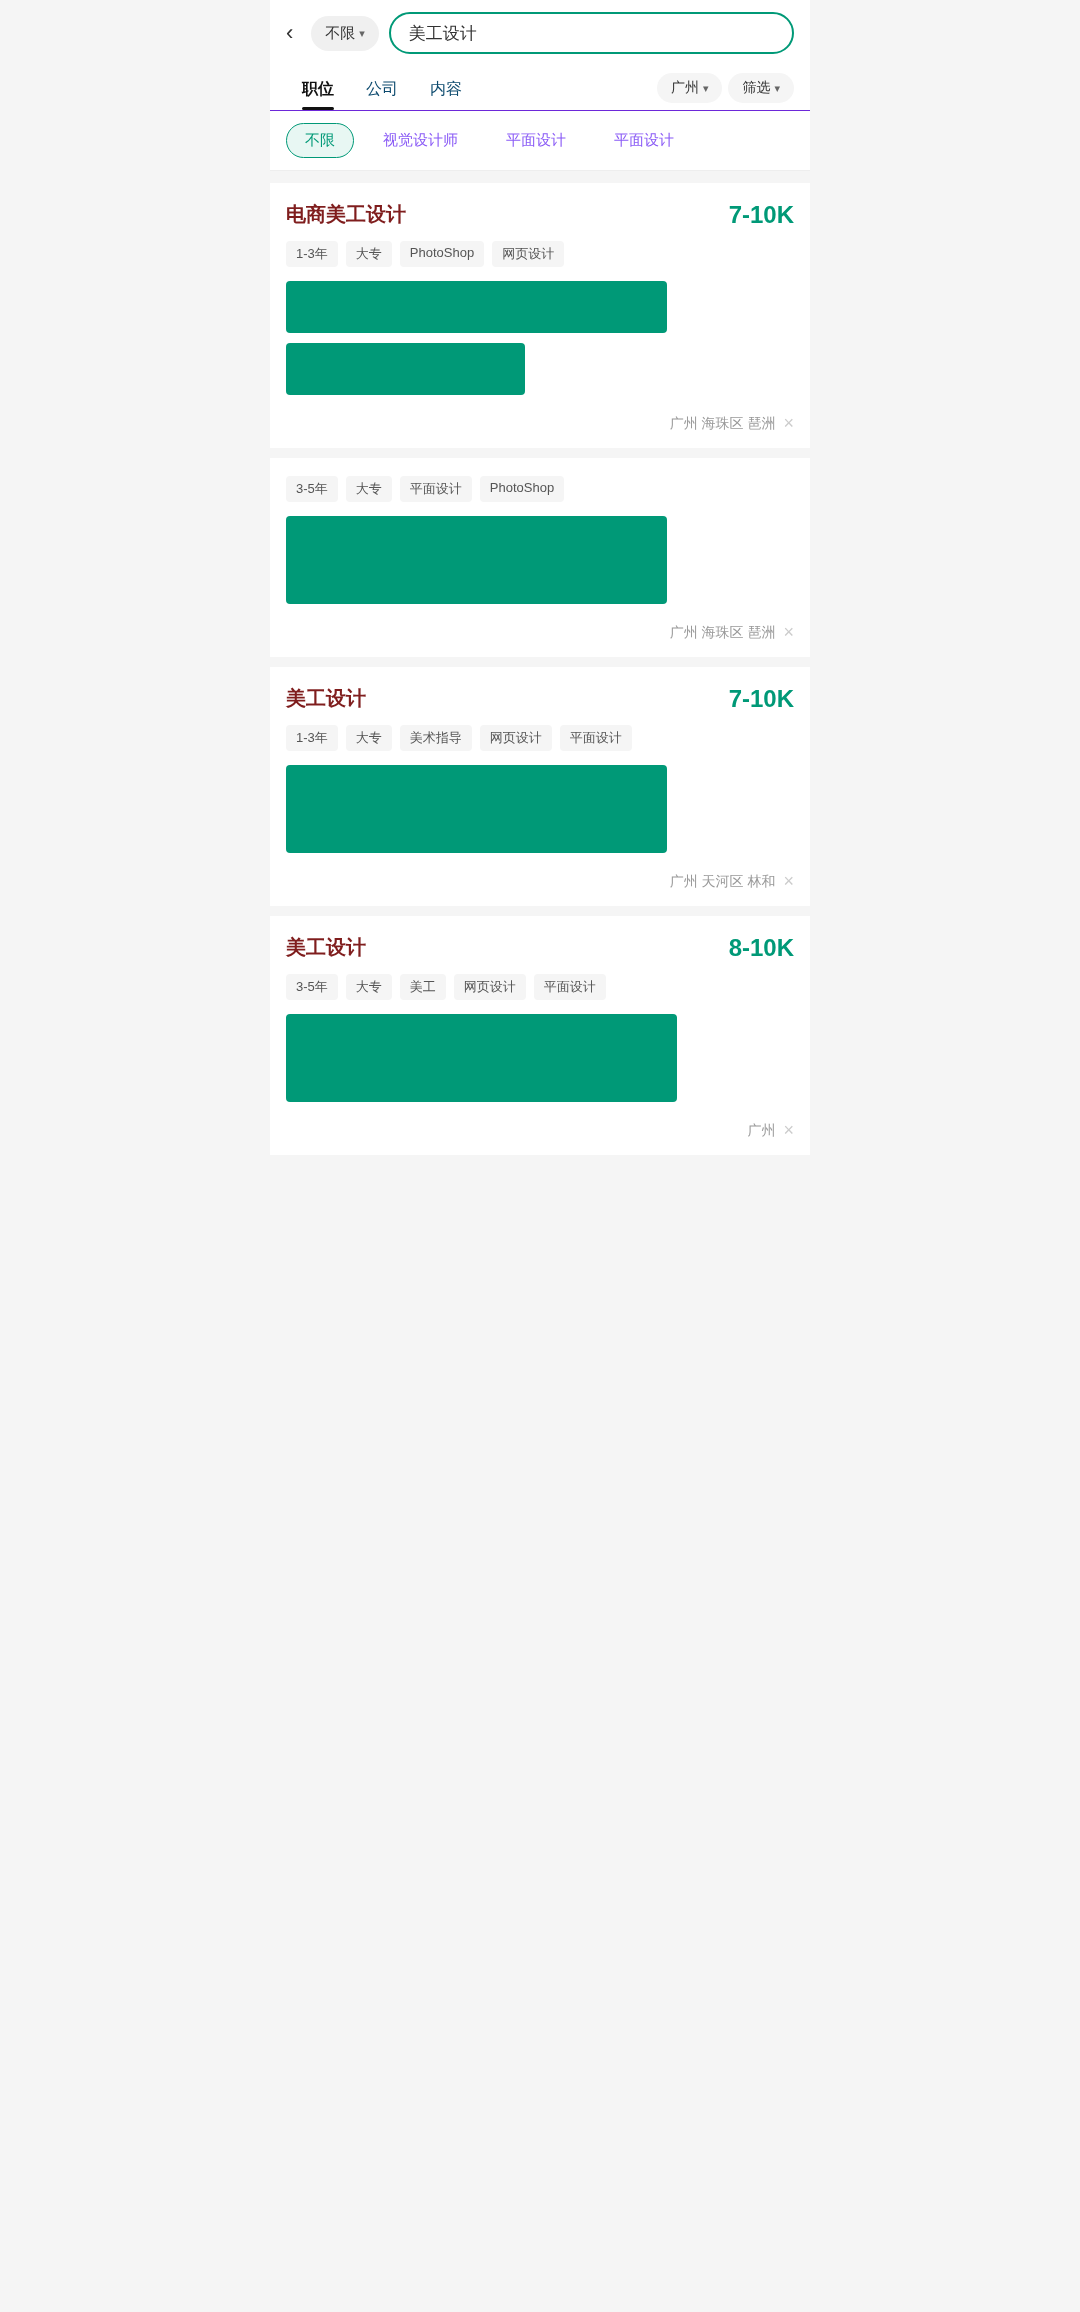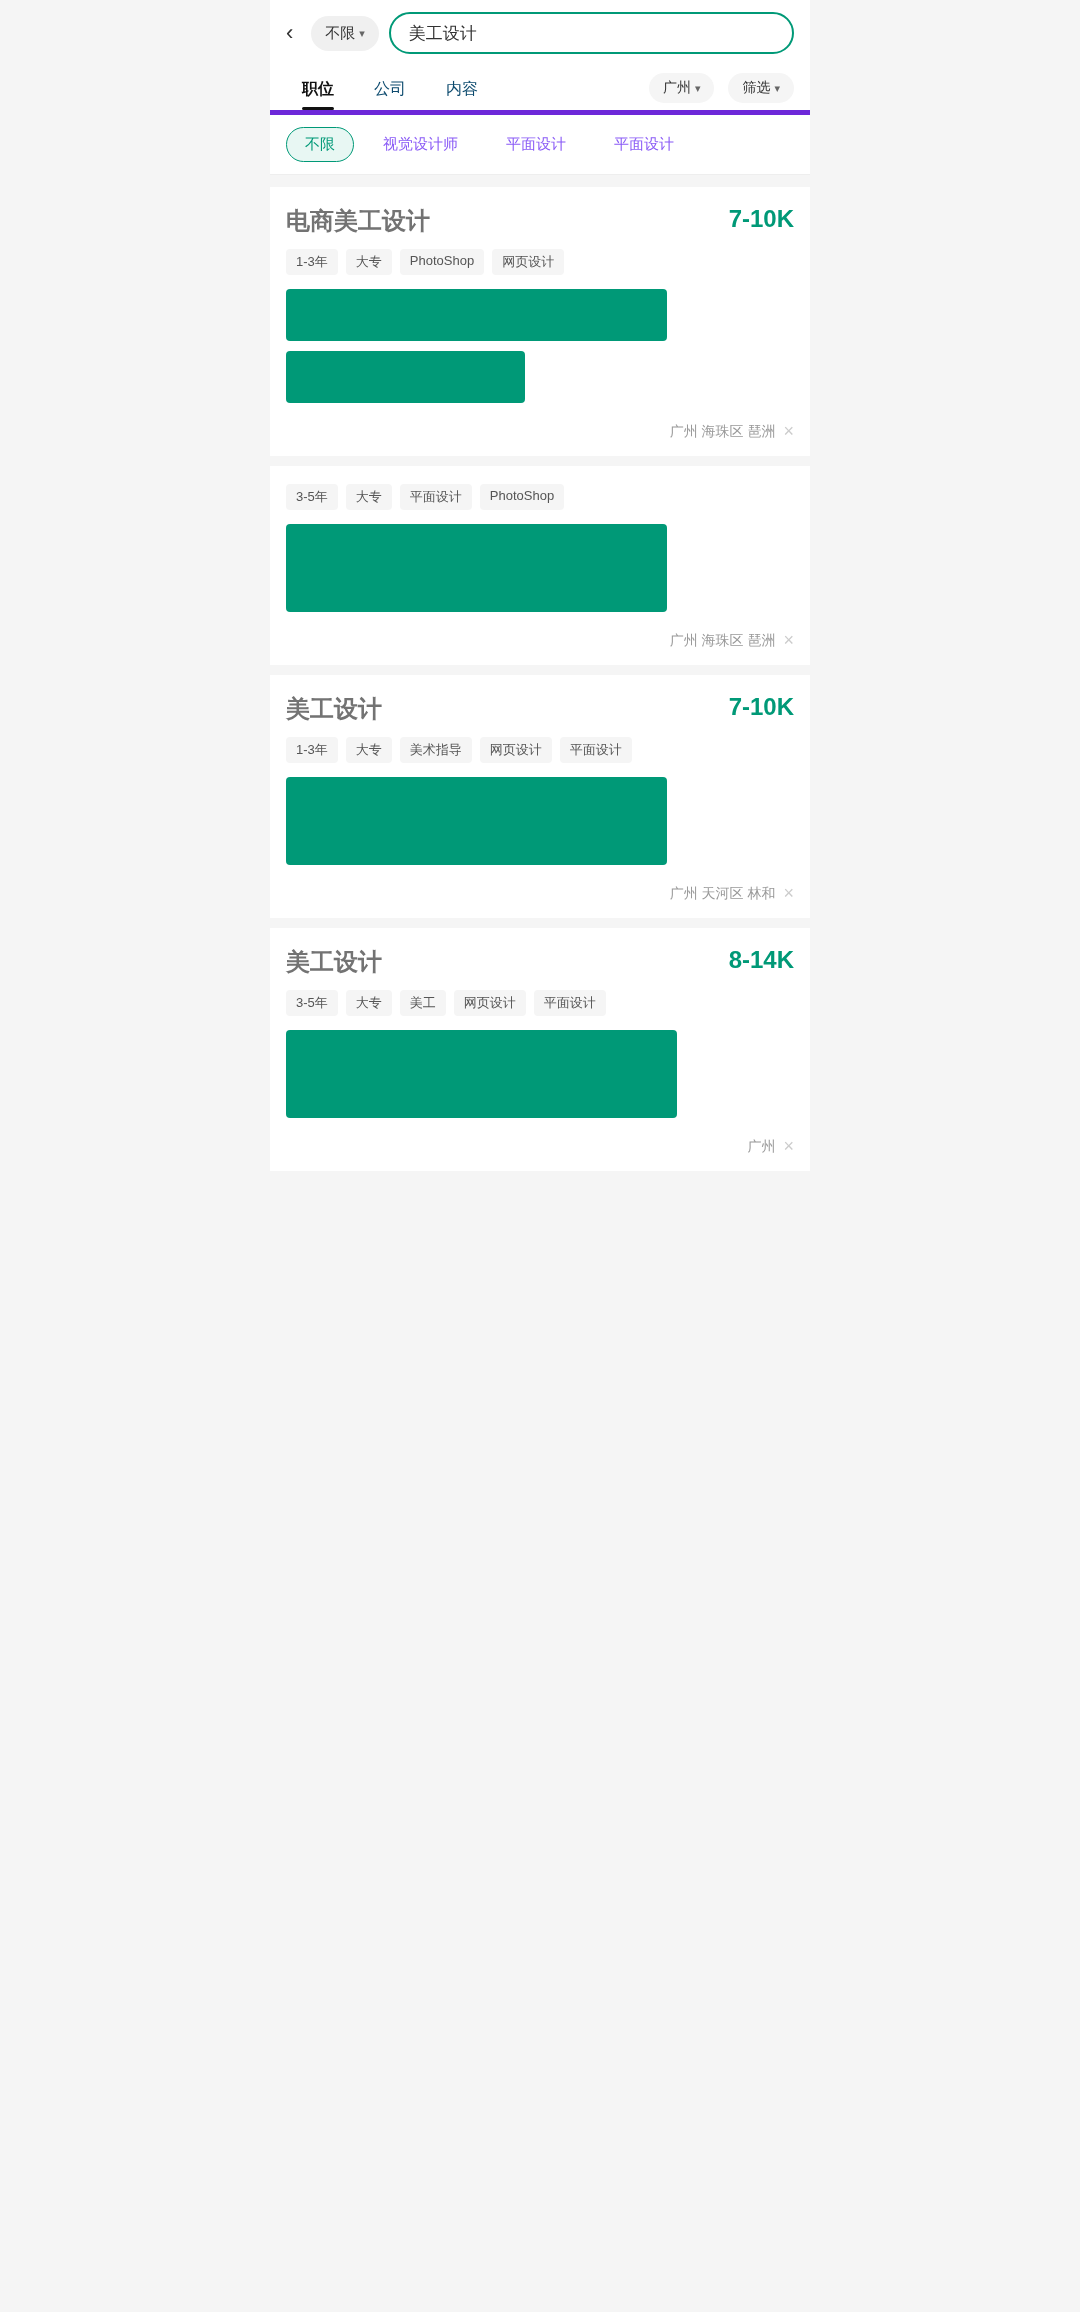--- a/index.html
+++ b/index.html
@@ -63,22 +63,22 @@
       color: #333;
       width: 100%;
       background: transparent;
     }
 
     .tabs-bar {
       background: #fff;
       padding: 0 16px;
       display: flex;
       align-items: center;
-      border-bottom: 5px solid #6d28d9;
-      gap: 8px;
+      border-bottom: 1px solid #6d28d9;
+      gap: 0;
     }
     .tab-item {
       padding: 13px 16px 10px;
       font-size: 16px;
       color: #0c4a6e;
       cursor: pointer;
       position: relative;
     }
     .tab-item.active {
       color: #111;
@@ -150,23 +150,23 @@
       padding: 18px 16px 0;
       border-radius: 0;
     }
     .job-header {
       display: flex;
       justify-content: space-between;
       align-items: flex-start;
       margin-bottom: 12px;
     }
     .job-title {
-      font-size: 24px;
+      font-size: 20px;
       font-weight: bold;
-      color: #737373;
+      color: #7f1d1d;
     }
     .job-salary {
       font-size: 24px;
       font-weight: bold;
       color: #009977;
     }
     .job-tags {
       display: flex;
       flex-wrap: wrap;
       gap: 8px;
@@ -314,21 +314,21 @@
     <div class="company-block3"></div>
     <div class="job-footer">
       <span class="location">广州  天河区  林和</span>
       <span class="close-btn">×</span>
     </div>
   </div>
 
   <div class="job-card">
     <div class="job-header">
       <span class="job-title">美工设计</span>
-      <span class="job-salary">8-14K</span>
+      <span class="job-salary">8-10K</span>
     </div>
     <div class="job-tags">
       <span class="job-tag">3-5年</span>
       <span class="job-tag">大专</span>
       <span class="job-tag">美工</span>
       <span class="job-tag">网页设计</span>
       <span class="job-tag">平面设计</span>
     </div>
     <div class="company-block4"></div>
     <div class="job-footer">

